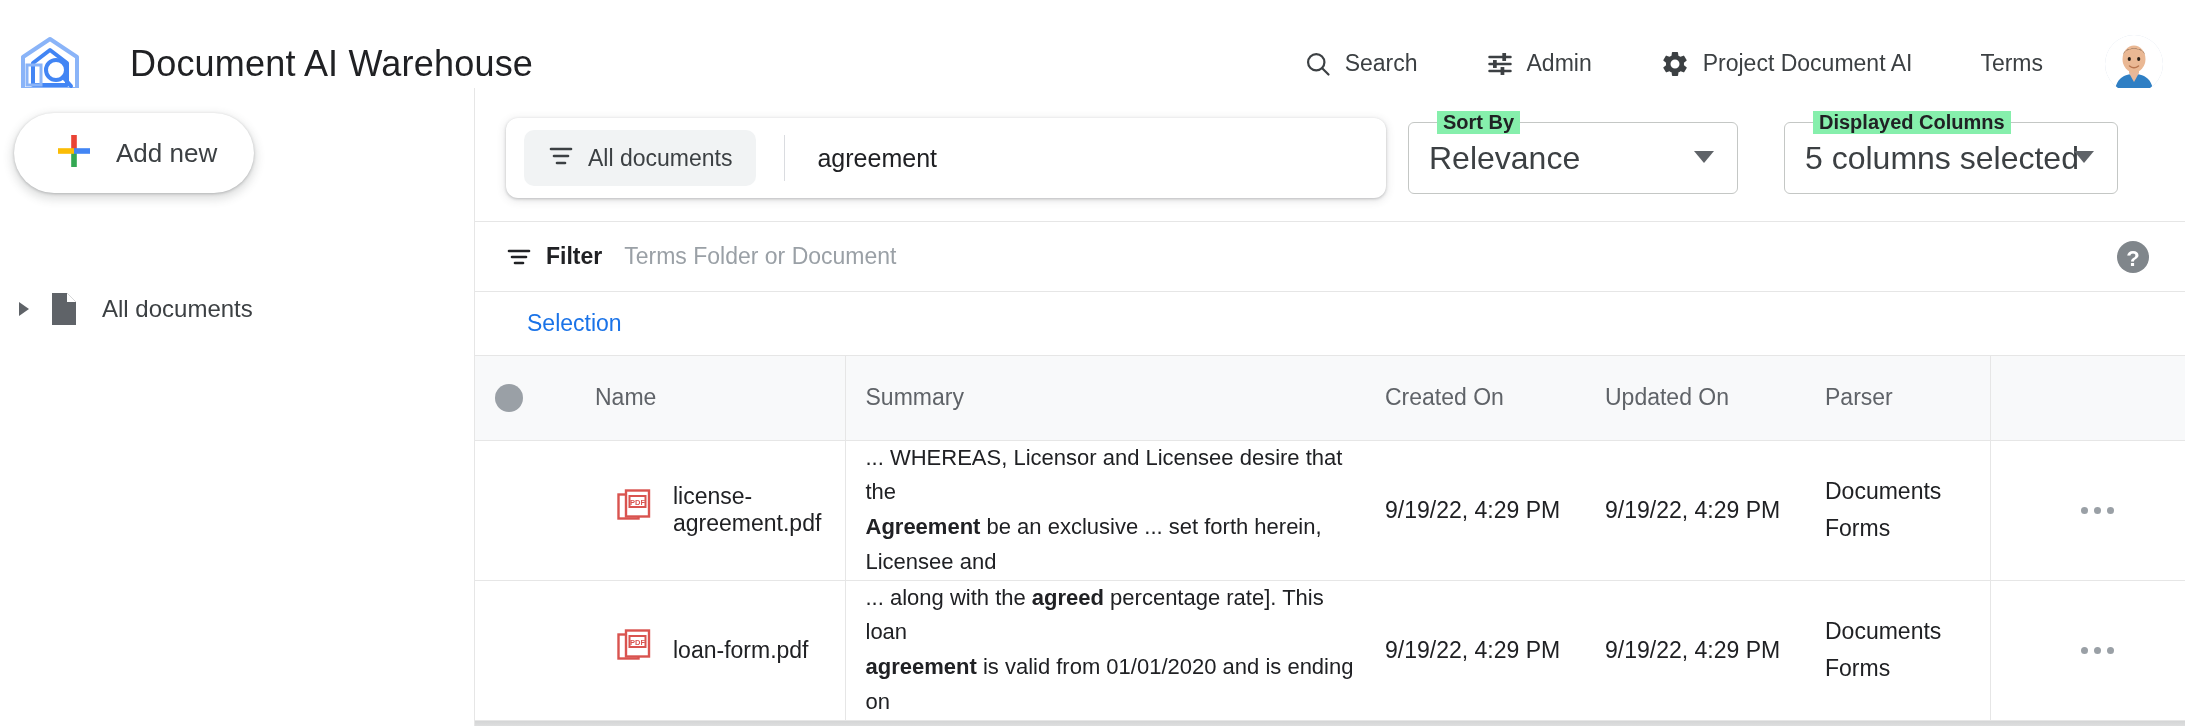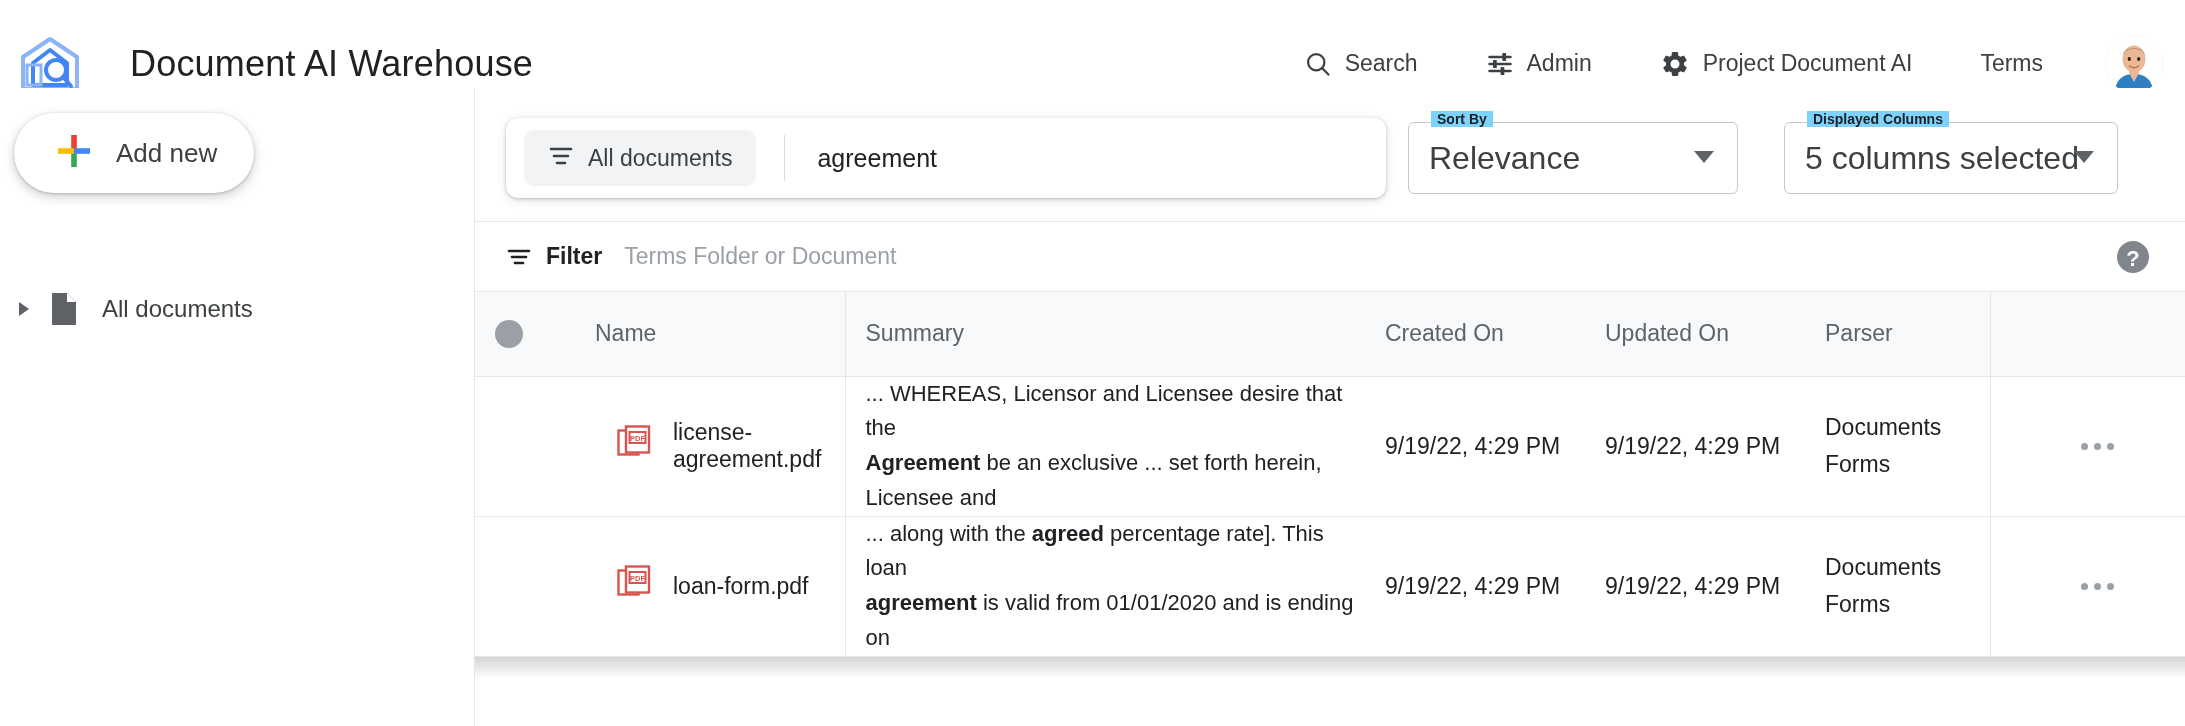--- a/index.html
+++ b/index.html
@@ -98,23 +98,23 @@
     flex: 1; height: 60px; caret-color: #000;
   }
   .select-field {
     position: absolute; top: 34px;
     height: 72px; border: 1px solid #c4c7c5; border-radius: 6px;
     cursor: pointer;
   }
   .select-field.sortby { left: 933px; width: 330px; }
   .select-field.columns { left: 1309px; width: 334px; }
   .sel-label {
-    position: absolute; top: -12px; left: 22px;
-    background: #7dd3fc; padding: 0 6px;
-    font-size: 14px; font-weight: bold; color: #202124; white-space: nowrap;
+    position: absolute; top: -12px; left: 28px;
+    background: #86efac; padding: 0 6px;
+    font-size: 20px; font-weight: bold; color: #202124; white-space: nowrap;
   }
   .sel-value {
     position: absolute; left: 20px; top: 17px;
     font-size: 32px; color: #3c4043; white-space: nowrap;
   }
   .sel-arrow { position: absolute; right: 22px; top: 26px; }
 
   
   .filter-row {
     position: relative; height: 70px;
@@ -334,20 +334,23 @@
     <span class="filter-label">Filter</span>
     <span class="filter-placeholder">Terms Folder or Document</span>
     <span class="help-ic">
       <svg width="40" height="40" viewBox="0 0 40 40">
         <circle cx="20" cy="20" r="16" fill="#80868b"></circle>
         <text x="20" y="28.5" font-family="Liberation Sans, sans-serif" font-size="22" font-weight="bold" fill="#ffffff" text-anchor="middle">?</text>
       </svg>
     </span>
   </div>
 
+  <div class="tab-row">
+    <span class="tab-selection">Selection</span>
+  </div>
 
   <div class="table-wrap">
     <table class="doc-table">
       <colgroup>
         <col class="c-sel">
           <col class="c-name">
           <col class="c-sum">
         <col class="c-cre">
           <col class="c-upd">
           <col class="c-par">

